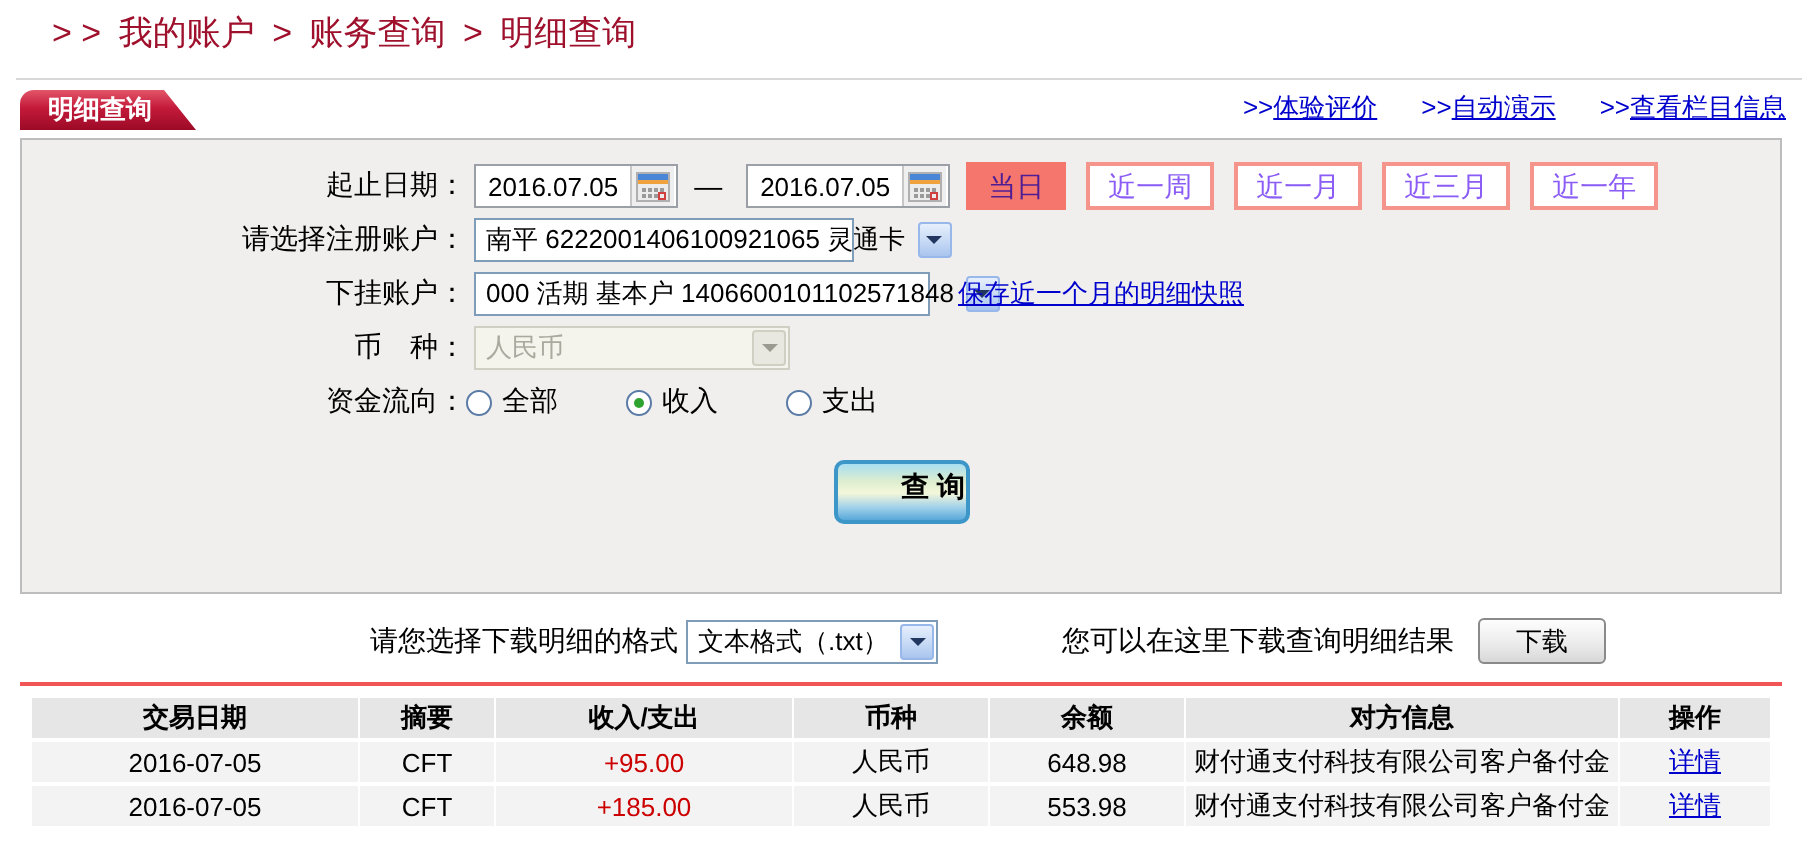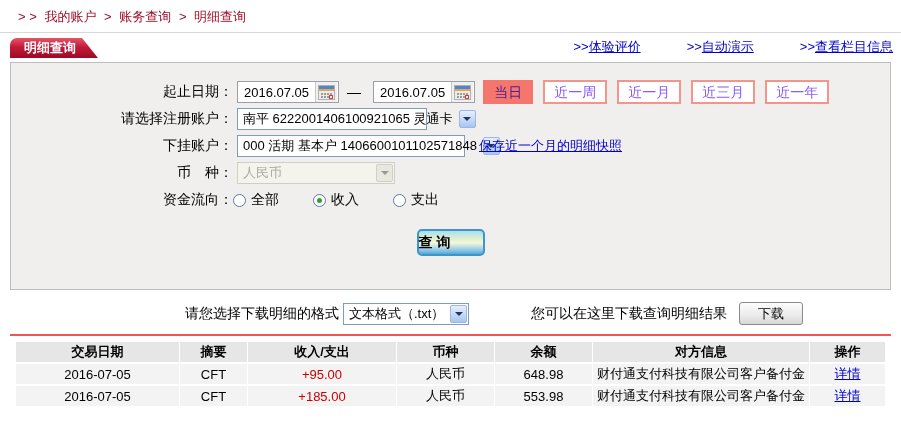--- a/index.html
+++ b/index.html
@@ -1,39 +1,39 @@
 <!DOCTYPE html>
 <html><head>
 <meta charset="utf-8">
 <style>
   * { box-sizing: border-box; margin: 0; padding: 0; }
   html,body { width: 901px; height: 427px; background: #fff;
     font-family: "Liberation Sans", "DejaVu Sans", sans-serif; }
   body { position: relative; overflow: hidden; }
 
   
-  .breadcrumb { padding: 9px 0 7px 18px; font-size: 13px; color: #9e102c;
-    border-bottom: 1px solid #d8d8d8; line-height: 16px; }
+  .breadcrumb { padding: 9px 0 14px 18px; font-size: 17px; color: #9e102c;
+    border-bottom: 1px solid #d8d8d8; line-height: 16px; margin-left: 8px; }
   .breadcrumb span { margin-right: 4px; }
   .breadcrumb a { color: #9e102c; text-decoration: none; cursor: pointer; }
 
   
   .tab-row { margin-top: 5px; height: 20px; display: flex; align-items: center; position: relative; }
   .tab { margin-left: 10px; height: 20px; line-height: 20px; padding: 0 22px 0 14px;
     color: #fff; font-weight: bold; font-size: 13px;
     background: linear-gradient(180deg, #e25668 0%, #c41a3a 45%, #9c0a26 100%);
     border-top-left-radius: 7px;
     clip-path: polygon(0 0, calc(100% - 16px) 0, 100% 100%, 0 100%); }
-  .top-links { position: absolute; right: 8px; top: 0; display: flex; gap: 46px; font-size: 13px; }
+  .top-links { position: absolute; right: 8px; top: 0; display: flex; gap: 22px; font-size: 13px; }
   .top-links .lnk { color: #0000cc; cursor: pointer; white-space: nowrap; }
   .top-links .lnk .u { text-decoration: underline; }
 
   
   .panel { margin: 4px 10px 0 10px; height: 228px; background: #f0efed;
-    border: 1px solid #bdbdbd; padding-top: 17px; }
+    border: 1px solid #bdbdbd; padding-top: 11px; }
   .form-row { display: flex; align-items: center; height: 24px; margin-bottom: 3px; }
   .form-label { width: 222px; text-align: right; font-size: 14px; color: #000; flex: none; }
 
   
   .date-box { display: inline-flex; align-items: center; height: 22px; background: #fff;
     border: 1px solid #9aa0a6; margin-left: 4px; cursor: text; }
   .date-text { padding: 0 6px; font-size: 13px; min-width: 70px; text-align: center; }
   .cal-btn { width: 22px; height: 20px; margin-right: 1px; background: #efefef;
     border-left: 1px solid #c7c7c7; display: flex; align-items: center; justify-content: center; cursor: pointer; }
   .date-dash { margin: 0 8px; font-size: 14px; color: #000; }
@@ -64,22 +64,22 @@
   
   .radio-group { display: flex; align-items: center; font-size: 14px; }
   .radio-opt { display: flex; align-items: center; margin-right: 34px; cursor: pointer; }
   .radio-circ { width: 13px; height: 13px; border-radius: 50%; background: #fff;
     border: 1px solid #5a7ba6; margin-right: 5px; position: relative; flex: none; }
   .radio-circ.checked::after { content: ""; position: absolute; left: 3px; top: 3px;
     width: 5px; height: 5px; border-radius: 50%; background: #2fa32f; }
 
   
   .btn-row { text-align: center; margin-top: 17px; }
-  .query-btn { display: inline-block; width: 68px; height: 27px; line-height: 23px;
-    font-size: 14px; font-weight: bold; color: #000; text-align: left; cursor: pointer;
+  .query-btn { display: inline-block; width: 68px; height: 32px; line-height: 23px;
+    font-size: 14px; font-weight: bold; color: #000; text-align: right; cursor: pointer;
     border: 2px solid #3d96c8; border-radius: 5px;
     background: linear-gradient(180deg, #a9def2 0%, #dcedcf 30%, #f4f7da 52%, #9fd0ea 78%, #58a8d8 100%); }
 
   
   .download-row { display: flex; align-items: center; margin: 12px 10px 0 10px; font-size: 14px; }
   .dl-label { margin-left: 175px; }
   .dl-hint { margin-left: 62px; }
   .dl-btn { width: 64px; height: 23px; margin-left: 12px; font-size: 13px; text-align: center;
     line-height: 21px; cursor: pointer; border: 1px solid #8a8a8a; border-radius: 3px;
     background: linear-gradient(180deg, #fdfdfd 0%, #ececec 55%, #d8d8d8 100%); }

